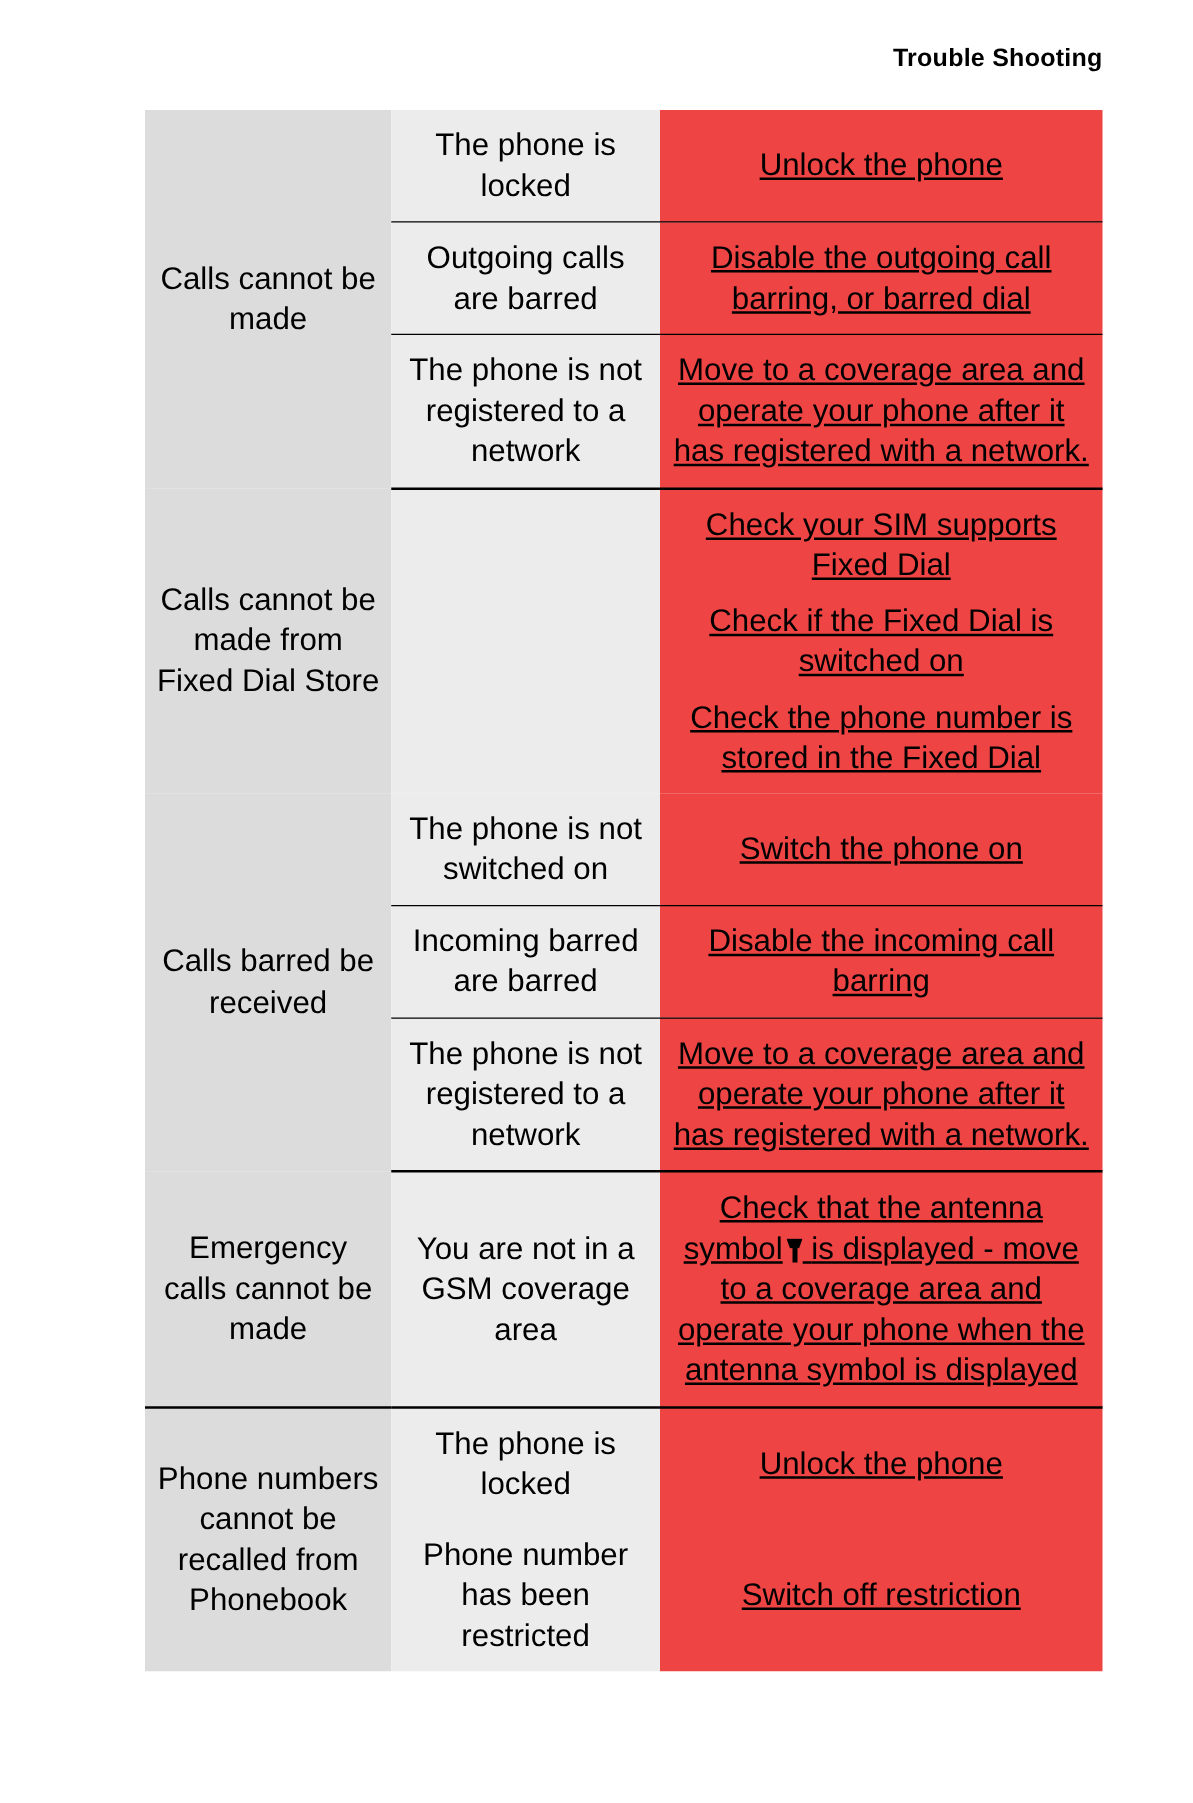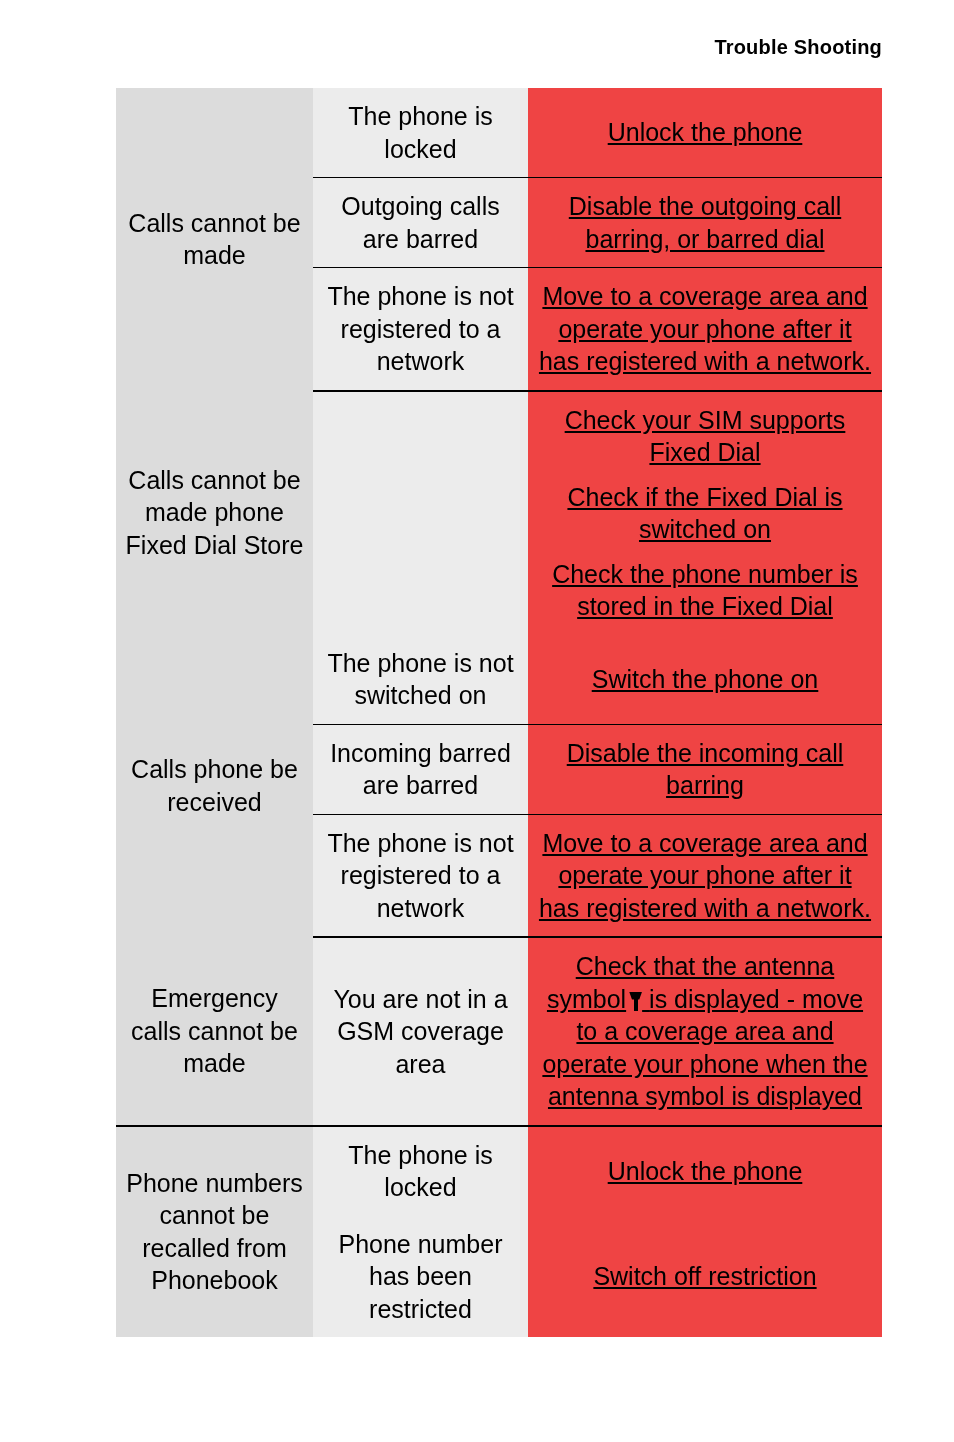--- a/index.html
+++ b/index.html
@@ -141,31 +141,31 @@
       <tr class="subrule-prev subrule">
         <td class="cause-cell">Outgoing calls are barred</td>
         <td class="remedy-cell">Disable the outgoing call barring, or barred dial</td>
       </tr>
       <tr class="grouprule">
         <td class="cause-cell">The phone is not registered to a network</td>
         <td class="remedy-cell">Move to a coverage area and operate your phone after it has registered with a network.</td>
       </tr>
 
       <tr>
-        <td class="problem-cell">Calls cannot be made phone Fixed Dial Store</td>
+        <td class="problem-cell">Calls cannot be made from Fixed Dial Store</td>
         <td class="cause-cell"></td>
         <td class="remedy-cell va-top vspace-top">
           <p class="p-block">Check your SIM supports Fixed Dial</p>
           <p class="p-block">Check if the Fixed Dial is switched on</p>
           <p class="p-block">Check the phone number is stored in the Fixed Dial</p>
         </td>
       </tr>
 
       <tr class="subrule">
-        <td class="problem-cell" rowspan="3">Calls phone be received</td>
+        <td class="problem-cell" rowspan="3">Calls barred be received</td>
         <td class="cause-cell">The phone is not switched on</td>
         <td class="remedy-cell">Switch the phone on</td>
       </tr>
       <tr class="subrule-prev subrule">
         <td class="cause-cell">Incoming barred are barred</td>
         <td class="remedy-cell">Disable the incoming call barring</td>
       </tr>
       <tr class="grouprule">
         <td class="cause-cell">The phone is not registered to a network</td>
         <td class="remedy-cell">Move to a coverage area and operate your phone after it has registered with a network.</td>

